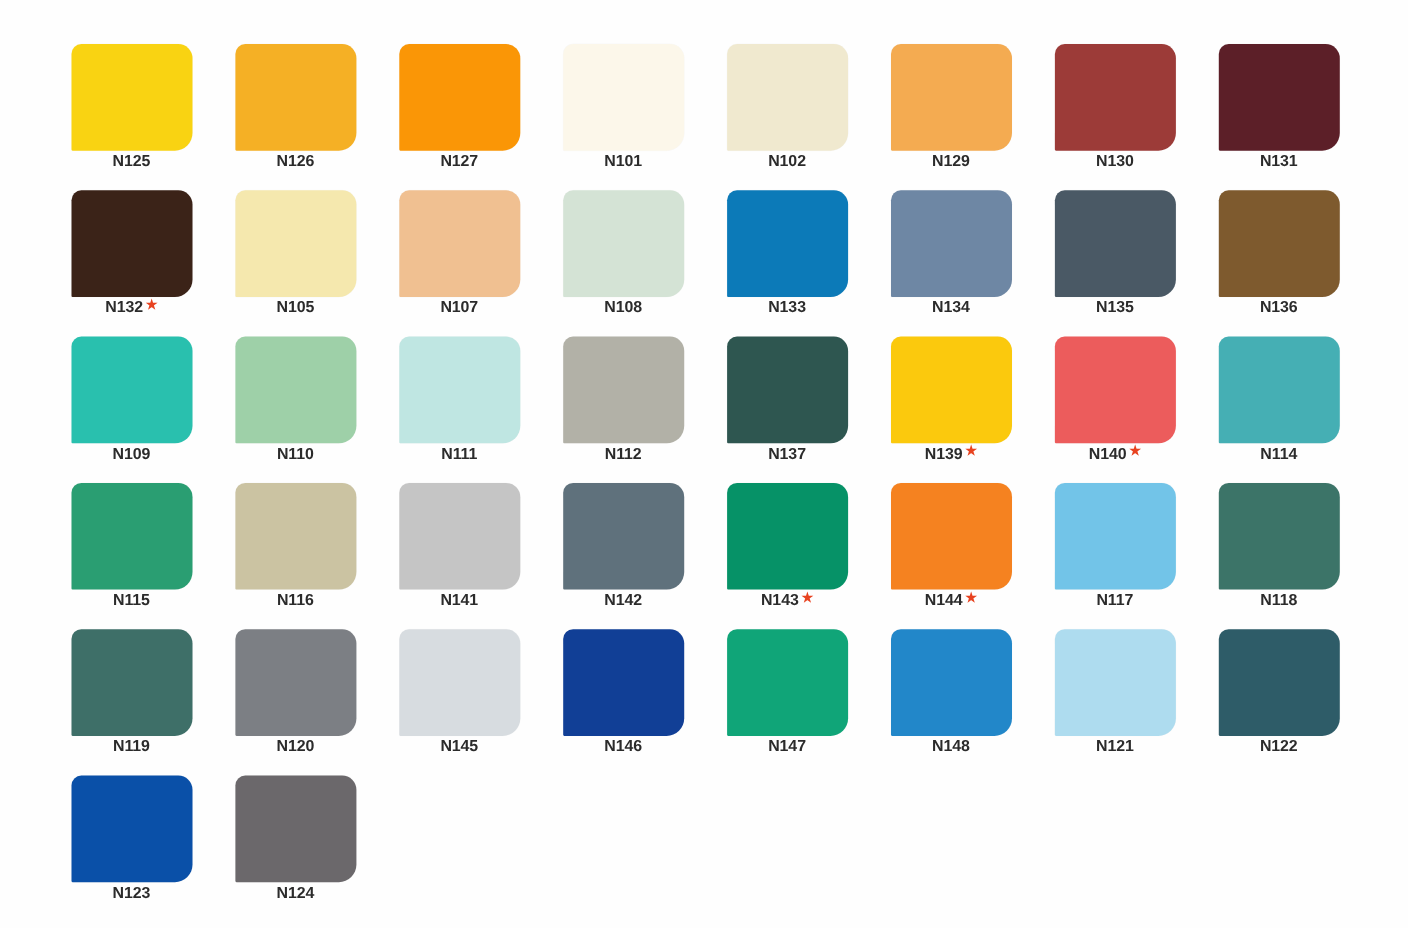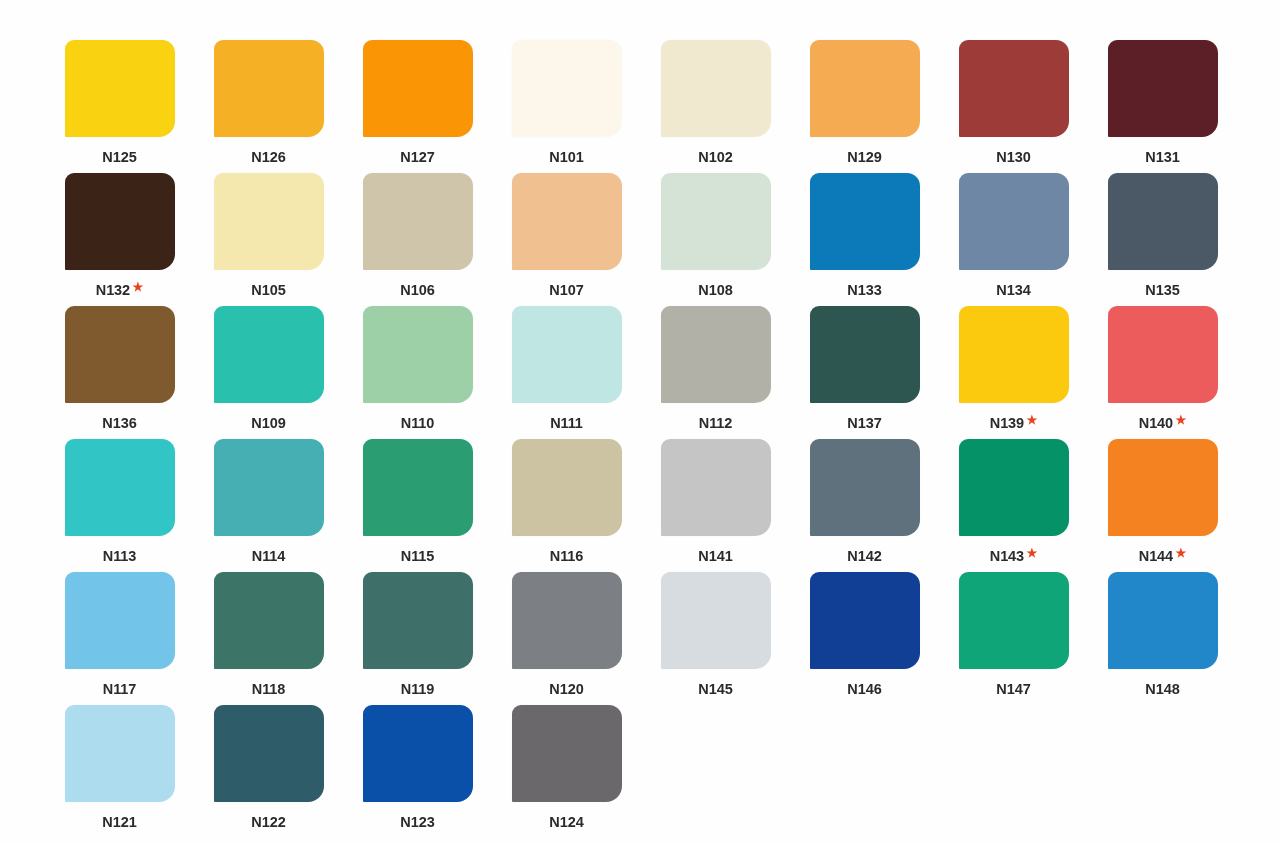--- a/index.html
+++ b/index.html
@@ -43,21 +43,21 @@
   }
 
   .swatch {
     width: 110px;
     height: 97px;
     border-radius: 9px 13px 16px 1px;
     box-shadow: 0 0 0 0.4px rgba(0,0,0,0.025);
   }
 
   .label {
-    margin-top: 13px;
+    margin-top: 3px;
     font-family: "Liberation Sans", sans-serif;
     font-size: 14.5px;
     font-weight: 600;
     letter-spacing: -0.1px;
     color: #2b2b2b;
     white-space: nowrap;
     line-height: 1;
     display: inline-flex;
     align-items: flex-start;
   }
@@ -132,26 +132,20 @@
           <span class="star" style="color: rgb(232, 66, 31);">★</span>
         </div>
       </div>
       <div class="cell">
         <div class="swatch" style="background: rgb(245, 232, 174);"></div>
         <div class="label">
           <span>N105</span>
         </div>
       </div>
       <div class="cell">
-        <div class="swatch" style="background: rgb(207, 197, 170);"></div>
-        <div class="label">
-          <span>N106</span>
-        </div>
-      </div>
-      <div class="cell">
         <div class="swatch" style="background: rgb(240, 192, 145);"></div>
         <div class="label">
           <span>N107</span>
         </div>
       </div>
       <div class="cell">
         <div class="swatch" style="background: rgb(212, 227, 213);"></div>
         <div class="label">
           <span>N108</span>
         </div>
@@ -215,26 +209,20 @@
         <div class="label">
           <span>N139</span>
           <span class="star" style="color: rgb(232, 66, 31);">★</span>
         </div>
       </div>
       <div class="cell">
         <div class="swatch" style="background: rgb(236, 92, 92);"></div>
         <div class="label">
           <span>N140</span>
           <span class="star" style="color: rgb(232, 66, 31);">★</span>
-        </div>
-      </div>
-      <div class="cell">
-        <div class="swatch" style="background: rgb(50, 197, 198);"></div>
-        <div class="label">
-          <span>N113</span>
         </div>
       </div>
       <div class="cell">
         <div class="swatch" style="background: rgb(69, 175, 180);"></div>
         <div class="label">
           <span>N114</span>
         </div>
       </div>
       <div class="cell">
         <div class="swatch" style="background: rgb(42, 158, 114);"></div>

